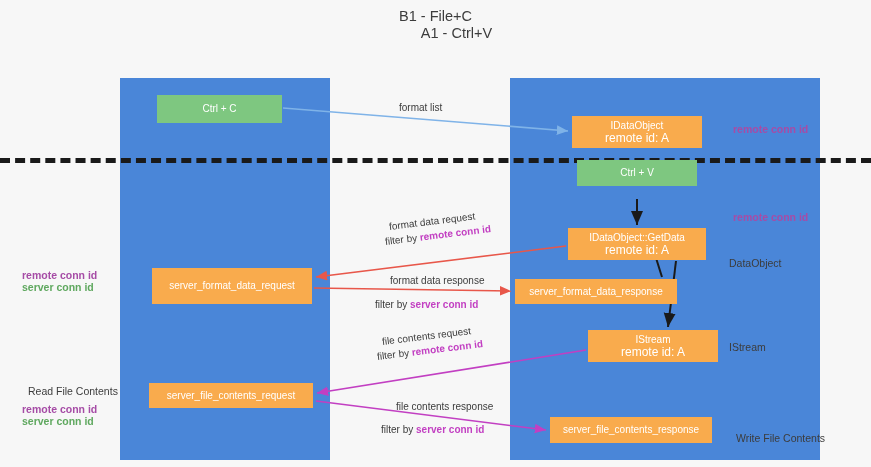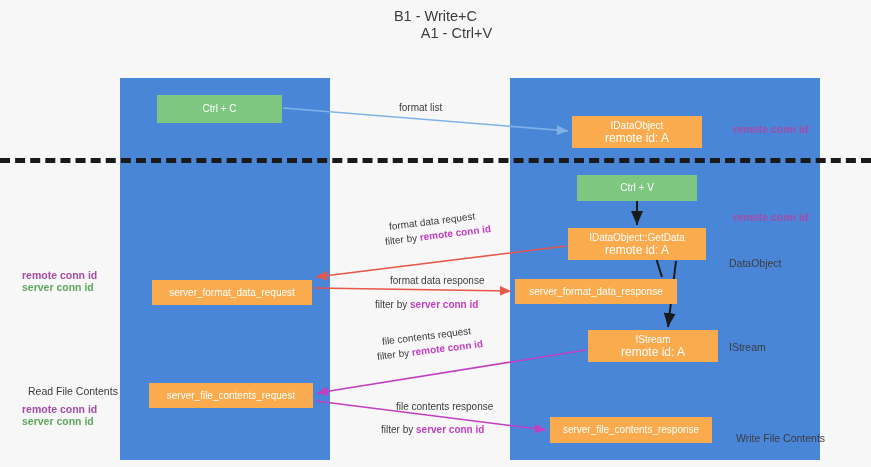--- a/index.html
+++ b/index.html
@@ -56,23 +56,23 @@
     font-size: 10px;
     line-height: 12px;
     box-sizing: border-box;
   }
   .node.green { background: #7ec780; }
   .node.orange { background: #f9ab4d; }
   .node .l2 { font-size: 12px; }
 
   .n-ctrlc    { left: 157px; top: 95px;  width: 125px; height: 28px; }
   .n-idataobj { left: 572px; top: 116px; width: 130px; height: 32px; }
-  .n-ctrlv    { left: 577px; top: 175px; width: 120px; height: 26px; }
+  .n-ctrlv    { left: 577px; top: 160px; width: 120px; height: 26px; }
   .n-getdata  { left: 568px; top: 228px; width: 138px; height: 32px; }
-  .n-sfdreq   { left: 152px; top: 280px; width: 160px; height: 25px; }
+  .n-sfdreq   { left: 152px; top: 268px; width: 160px; height: 36px; }
   .n-sfdres   { left: 515px; top: 279px; width: 162px; height: 25px; }
   .n-istream  { left: 588px; top: 330px; width: 130px; height: 32px; }
   .n-sfcreq   { left: 149px; top: 383px; width: 164px; height: 25px; }
   .n-sfcres   { left: 550px; top: 417px; width: 162px; height: 26px; }
 
   .side-label {
     position: absolute;
     font-size: 10.5px;
     line-height: 13px;
     color: #3c3c3c;
@@ -110,21 +110,21 @@
   }
 </style>
 </head>
 <body>
 
 <div id="canvas">
 
   <div class="lane lane-b1"></div>
   <div class="lane lane-a1"></div>
 
-  <div class="title title-1">B1 - Write+C</div>
+  <div class="title title-1">B1 - File+C</div>
   <div class="title title-2">A1 - Ctrl+V</div>
 
 
   <svg class="overlay" viewBox="0 0 871 467">
     <defs>
       <marker id="ah-blue" markerWidth="8" markerHeight="8" refX="7" refY="3" orient="auto">
         <path d="M0,0 L7,3 L0,6 z" fill="#7fb3e8"></path>
       </marker>
       <marker id="ah-red" markerWidth="8" markerHeight="8" refX="7" refY="3" orient="auto">
         <path d="M0,0 L7,3 L0,6 z" fill="#e8574a"></path>

